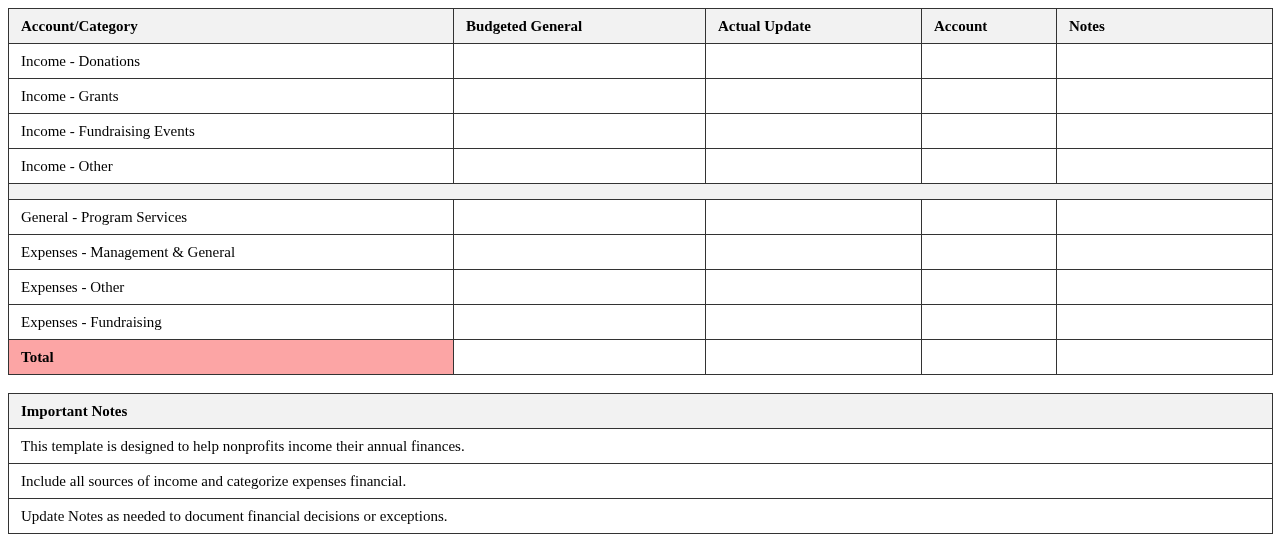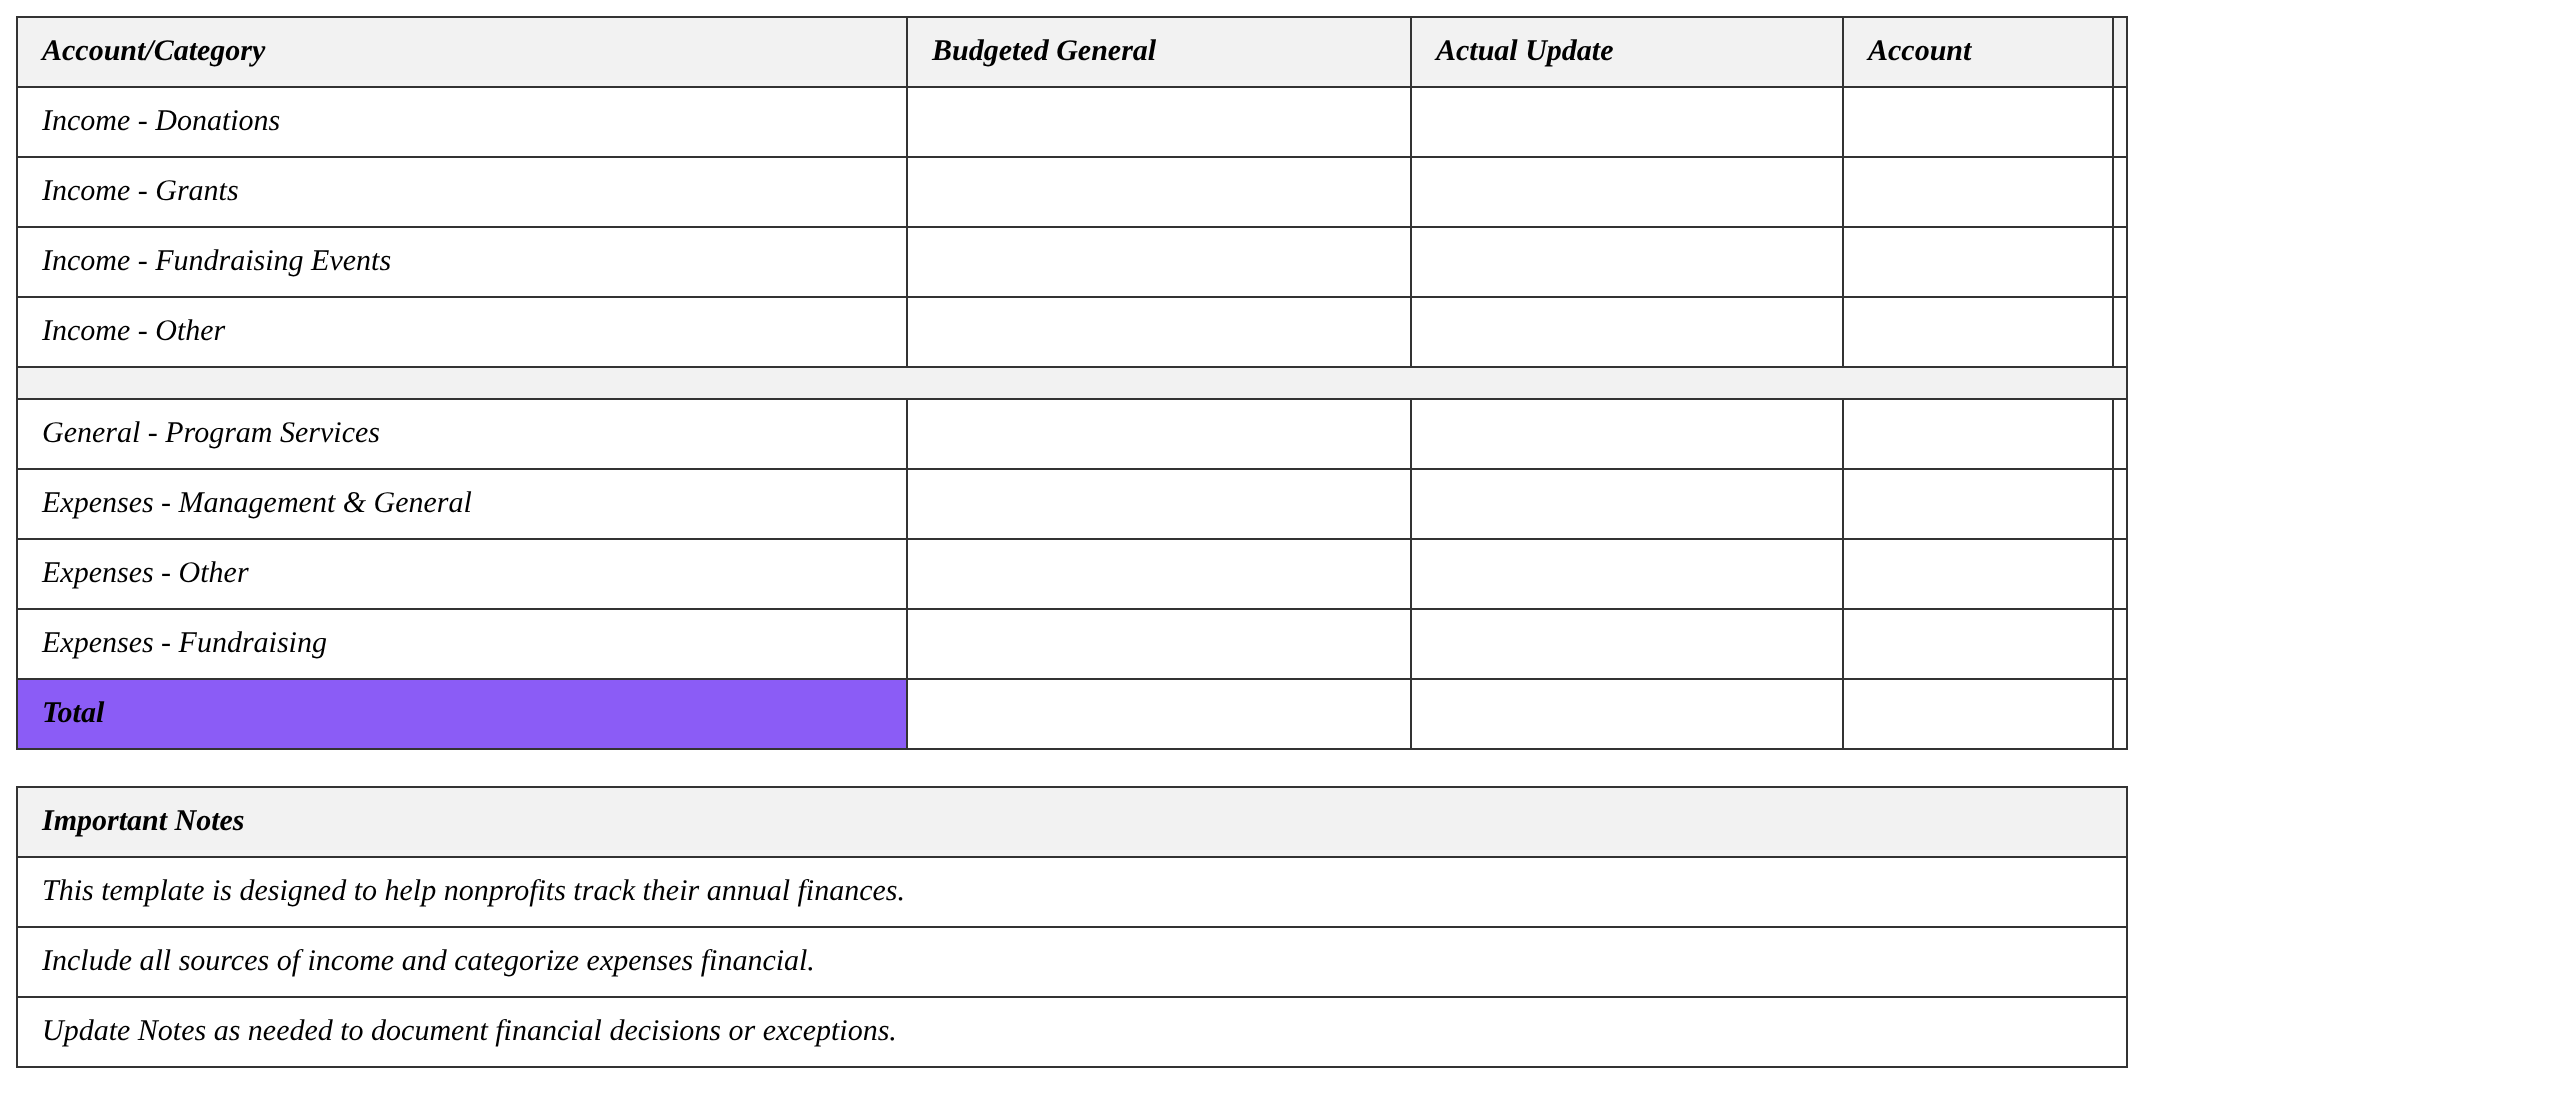--- a/index.html
+++ b/index.html
@@ -3,37 +3,36 @@
   <meta charset="utf-8">
   <style>
     html, body { margin: 0; padding: 0; background: #ffffff; }
     body {
       width: 1278px; height: 550px; overflow: hidden;
       font-family: "Liberation Serif", "DejaVu Serif", serif;
       font-size: 15px; color: #000;
     }
     .wrap { padding: 8px 8px 0 8px; }
     table {
-      width: 1056px;
+      width: 1265px;
       border-collapse: collapse;
       table-layout: fixed;
-      font-style: italic;
     }
     td, th {
       border: 1px solid #333;
       padding: 0 12px;
       height: 34px;
       text-align: left;
       vertical-align: middle;
       white-space: nowrap;
       overflow: hidden;
     }
     th { background: #f2f2f2; font-weight: bold; }
     .sep td { height: 15px; background: #f2f2f2; padding: 0; }
-    .total-label { background: #8b5cf6; font-weight: bold; }
+    .total-label { background: #fca5a5; font-weight: bold; }
     .notes-table { margin-top: 18px; }
     .c1 { width: 445px; }
     .c2 { width: 252px; }
     .c3 { width: 216px; }
     .c4 { width: 135px; }
     .c5 { width: auto; }
   </style>
 </head>
 <body>
 
@@ -126,21 +125,21 @@
   </table>
 
   <table class="notes-table">
     <thead>
       <tr>
         <th>Important Notes</th>
       </tr>
     </thead>
     <tbody>
       <tr>
-        <td>This template is designed to help nonprofits track their annual finances.</td>
+        <td>This template is designed to help nonprofits income their annual finances.</td>
       </tr>
       <tr>
         <td>Include all sources of income and categorize expenses financial.</td>
       </tr>
       <tr>
         <td>Update Notes as needed to document financial decisions or exceptions.</td>
       </tr>
     </tbody>
   </table>
 </div>

